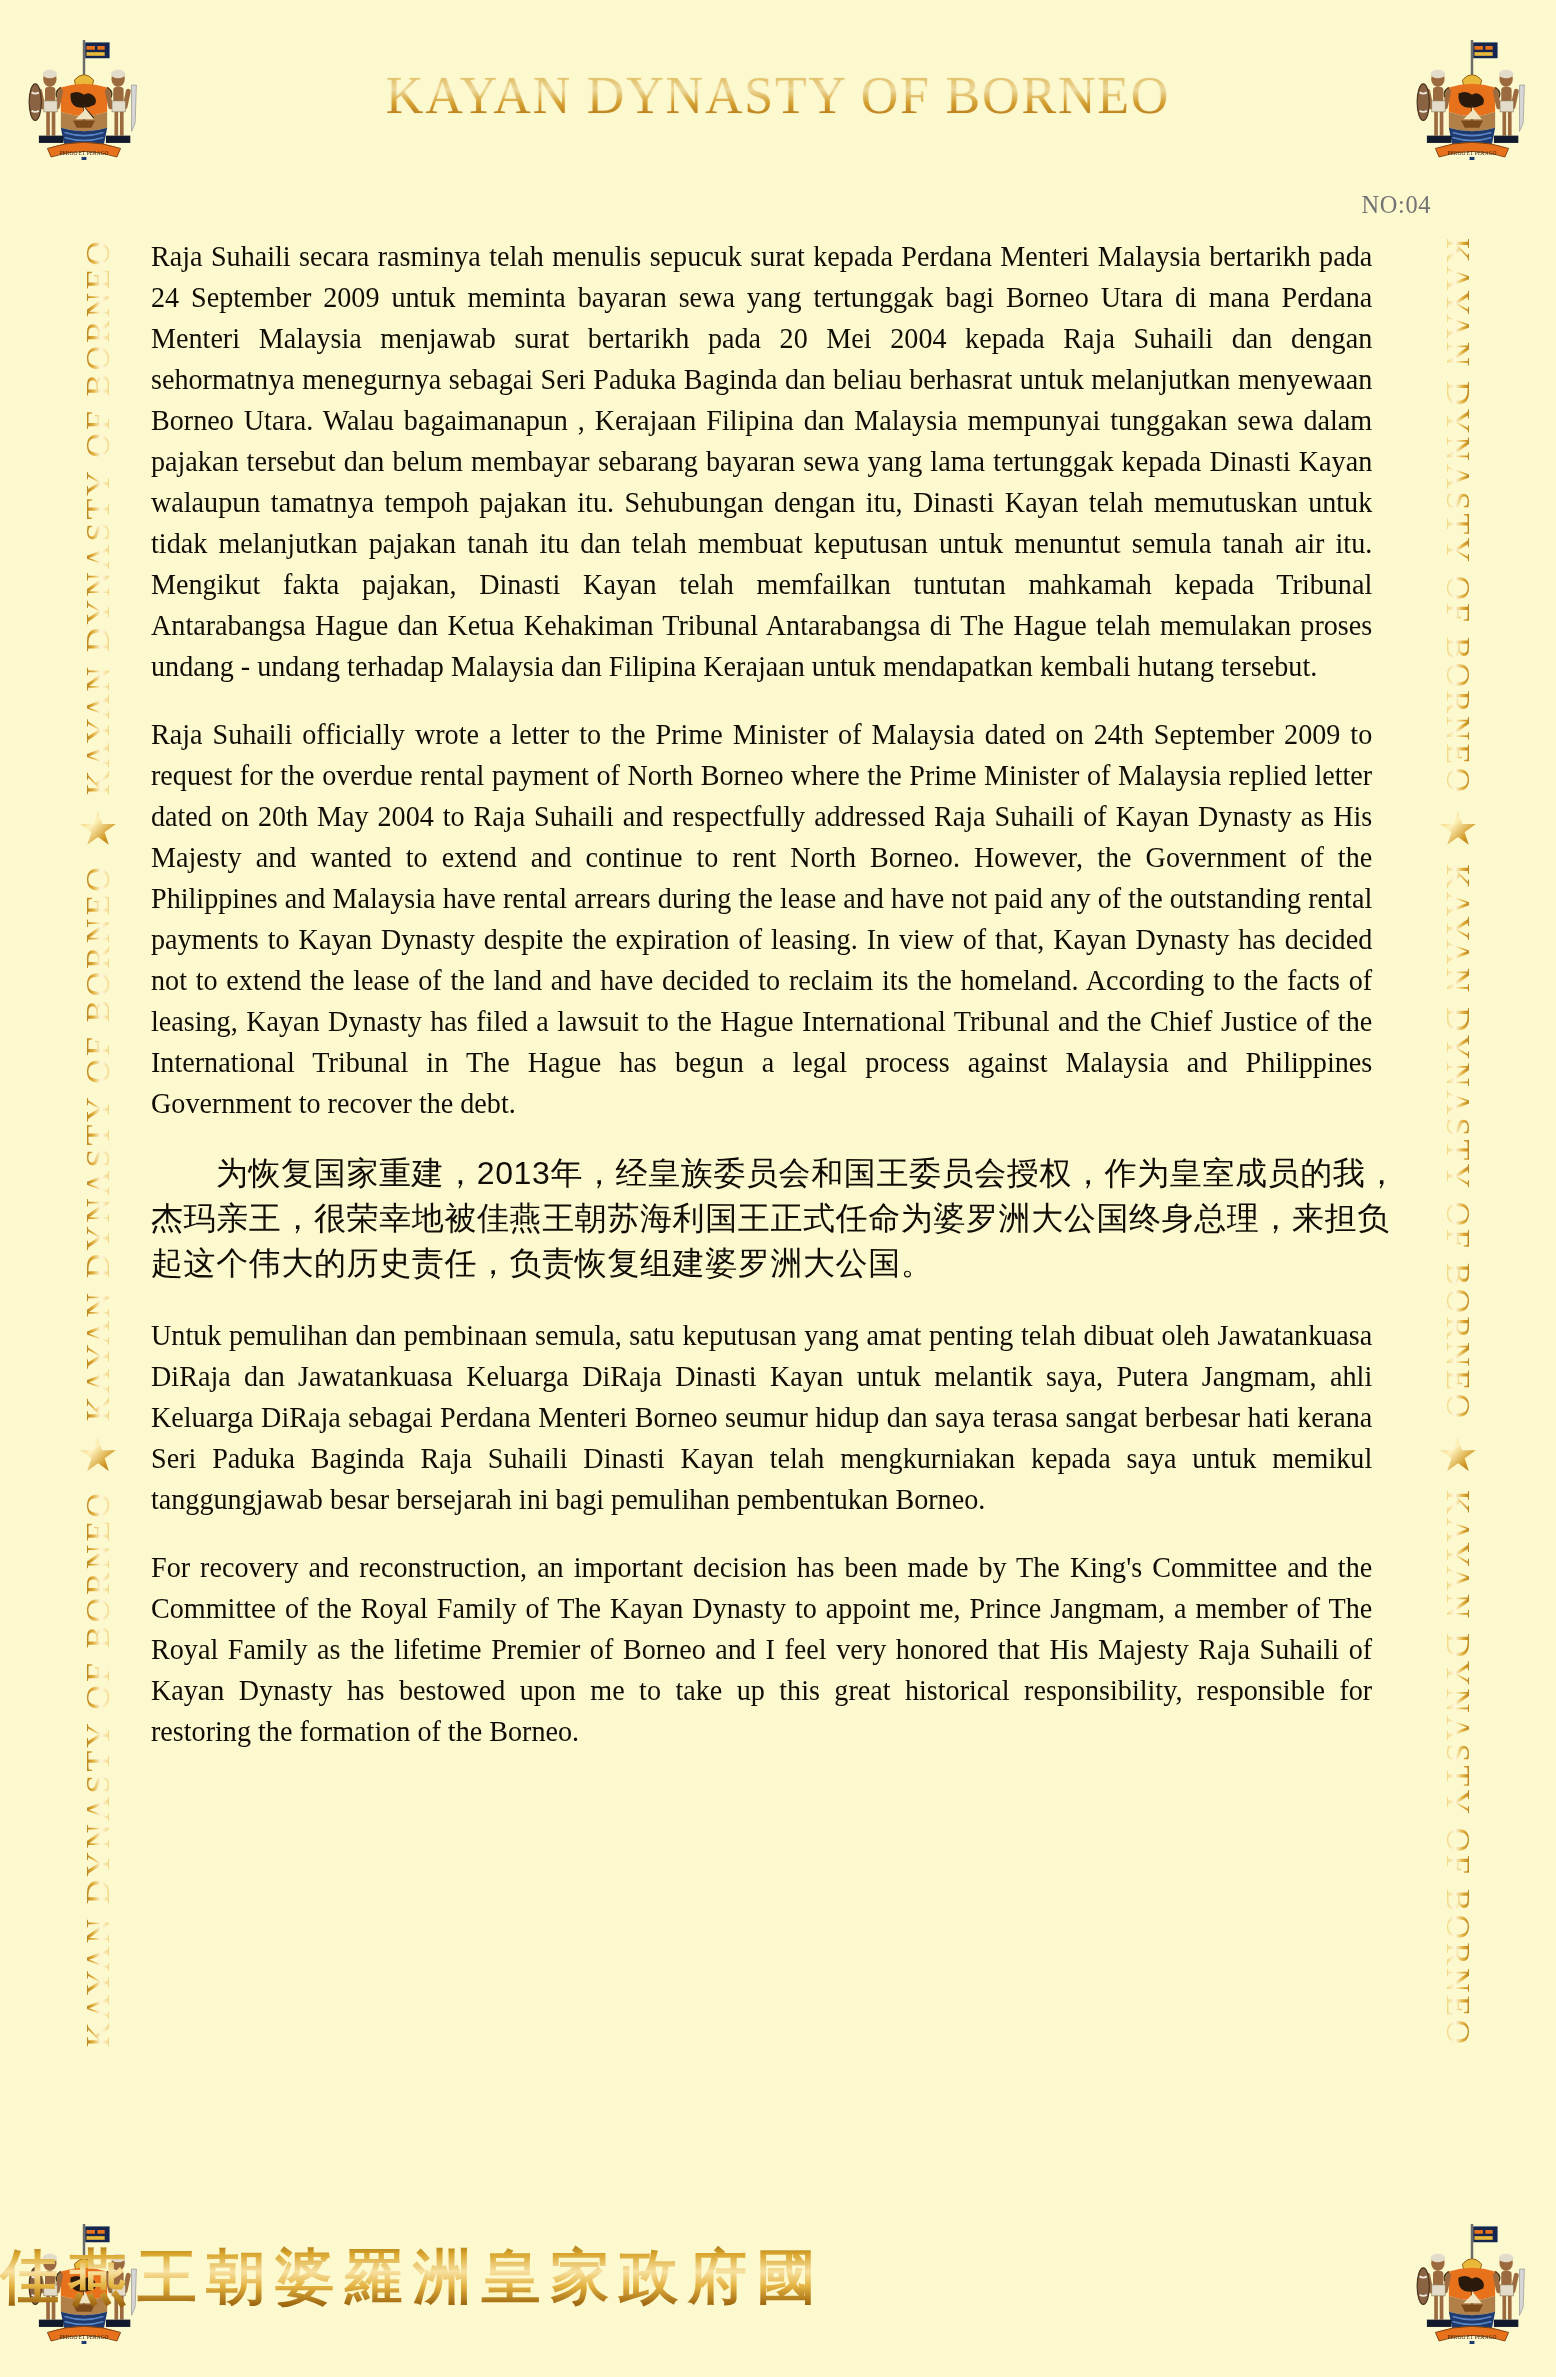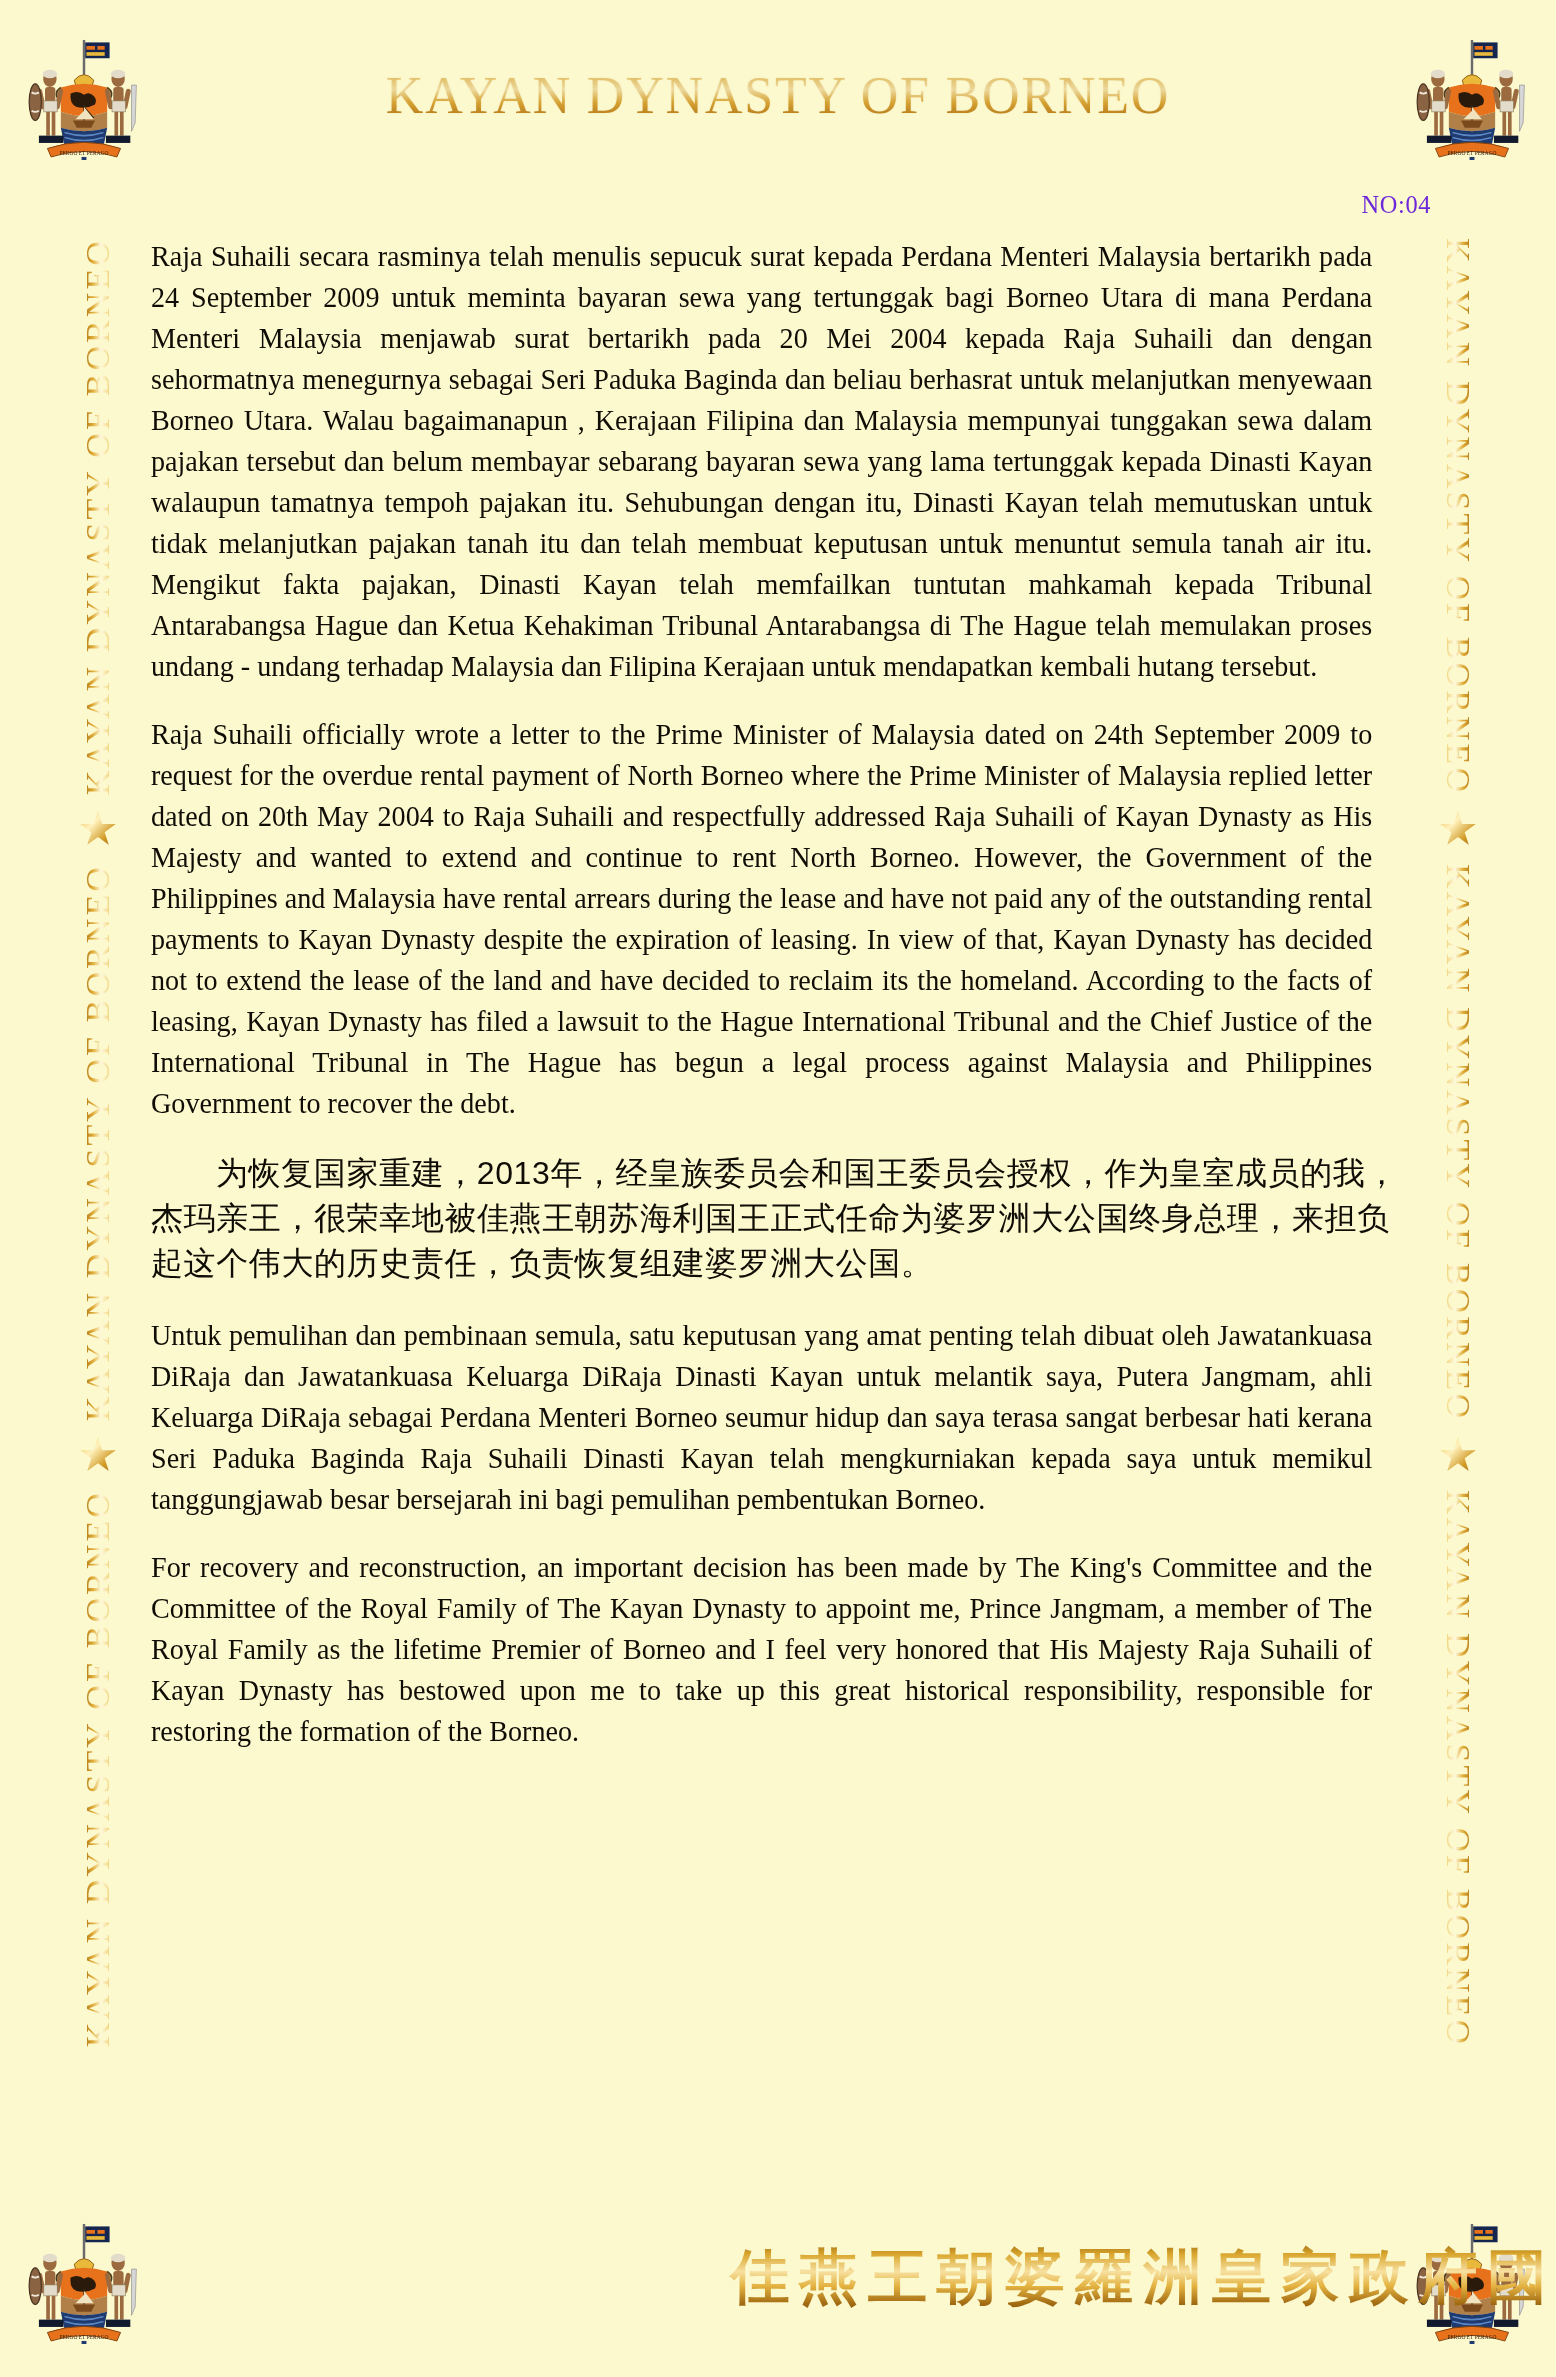--- a/index.html
+++ b/index.html
@@ -35,21 +35,21 @@
     -webkit-background-clip: text;
     background-clip: text;
     color: transparent;
     text-shadow: 0 0 1.2px rgba(180,130,30,0.25);
   }
   .doc-no {
     position: absolute;
     top: 191px;
     right: 125px;
     font-size: 24.4px;
-    color: #6d28d9;
+    color: #737373;
     letter-spacing: 0.6px;
   }
 
   
   .crest { position: absolute; }
   .crest.tl { top: 29px;  left: 23px;  }
   .crest.tr { top: 29px;  right: 23px; }
   .crest.bl { top: 2213px; left: 23px; }
   .crest.br { top: 2213px; right: 23px; }
 
@@ -114,21 +114,21 @@
     text-align: left;
     transform: none;
   }
   p.gap-top { margin-top: 13.4px; }
 
   
   .footer-seal {
     position: absolute;
     bottom: 59px;
     left: 0; right: 0;
-    text-align: right;
+    text-align: left;
     font-size: 59px;
     letter-spacing: 9.8px;
     font-family: Liberation Serif, serif;
     font-weight: bold;
     background: linear-gradient(180deg,#8c5a0d 0%,#d9a52c 20%,#f7e0a0 42%,#e4b341 60%,#a26b12 82%,#7a4a09 100%);
     -webkit-background-clip: text;
     background-clip: text;
     color: transparent;
   }
 </style>

